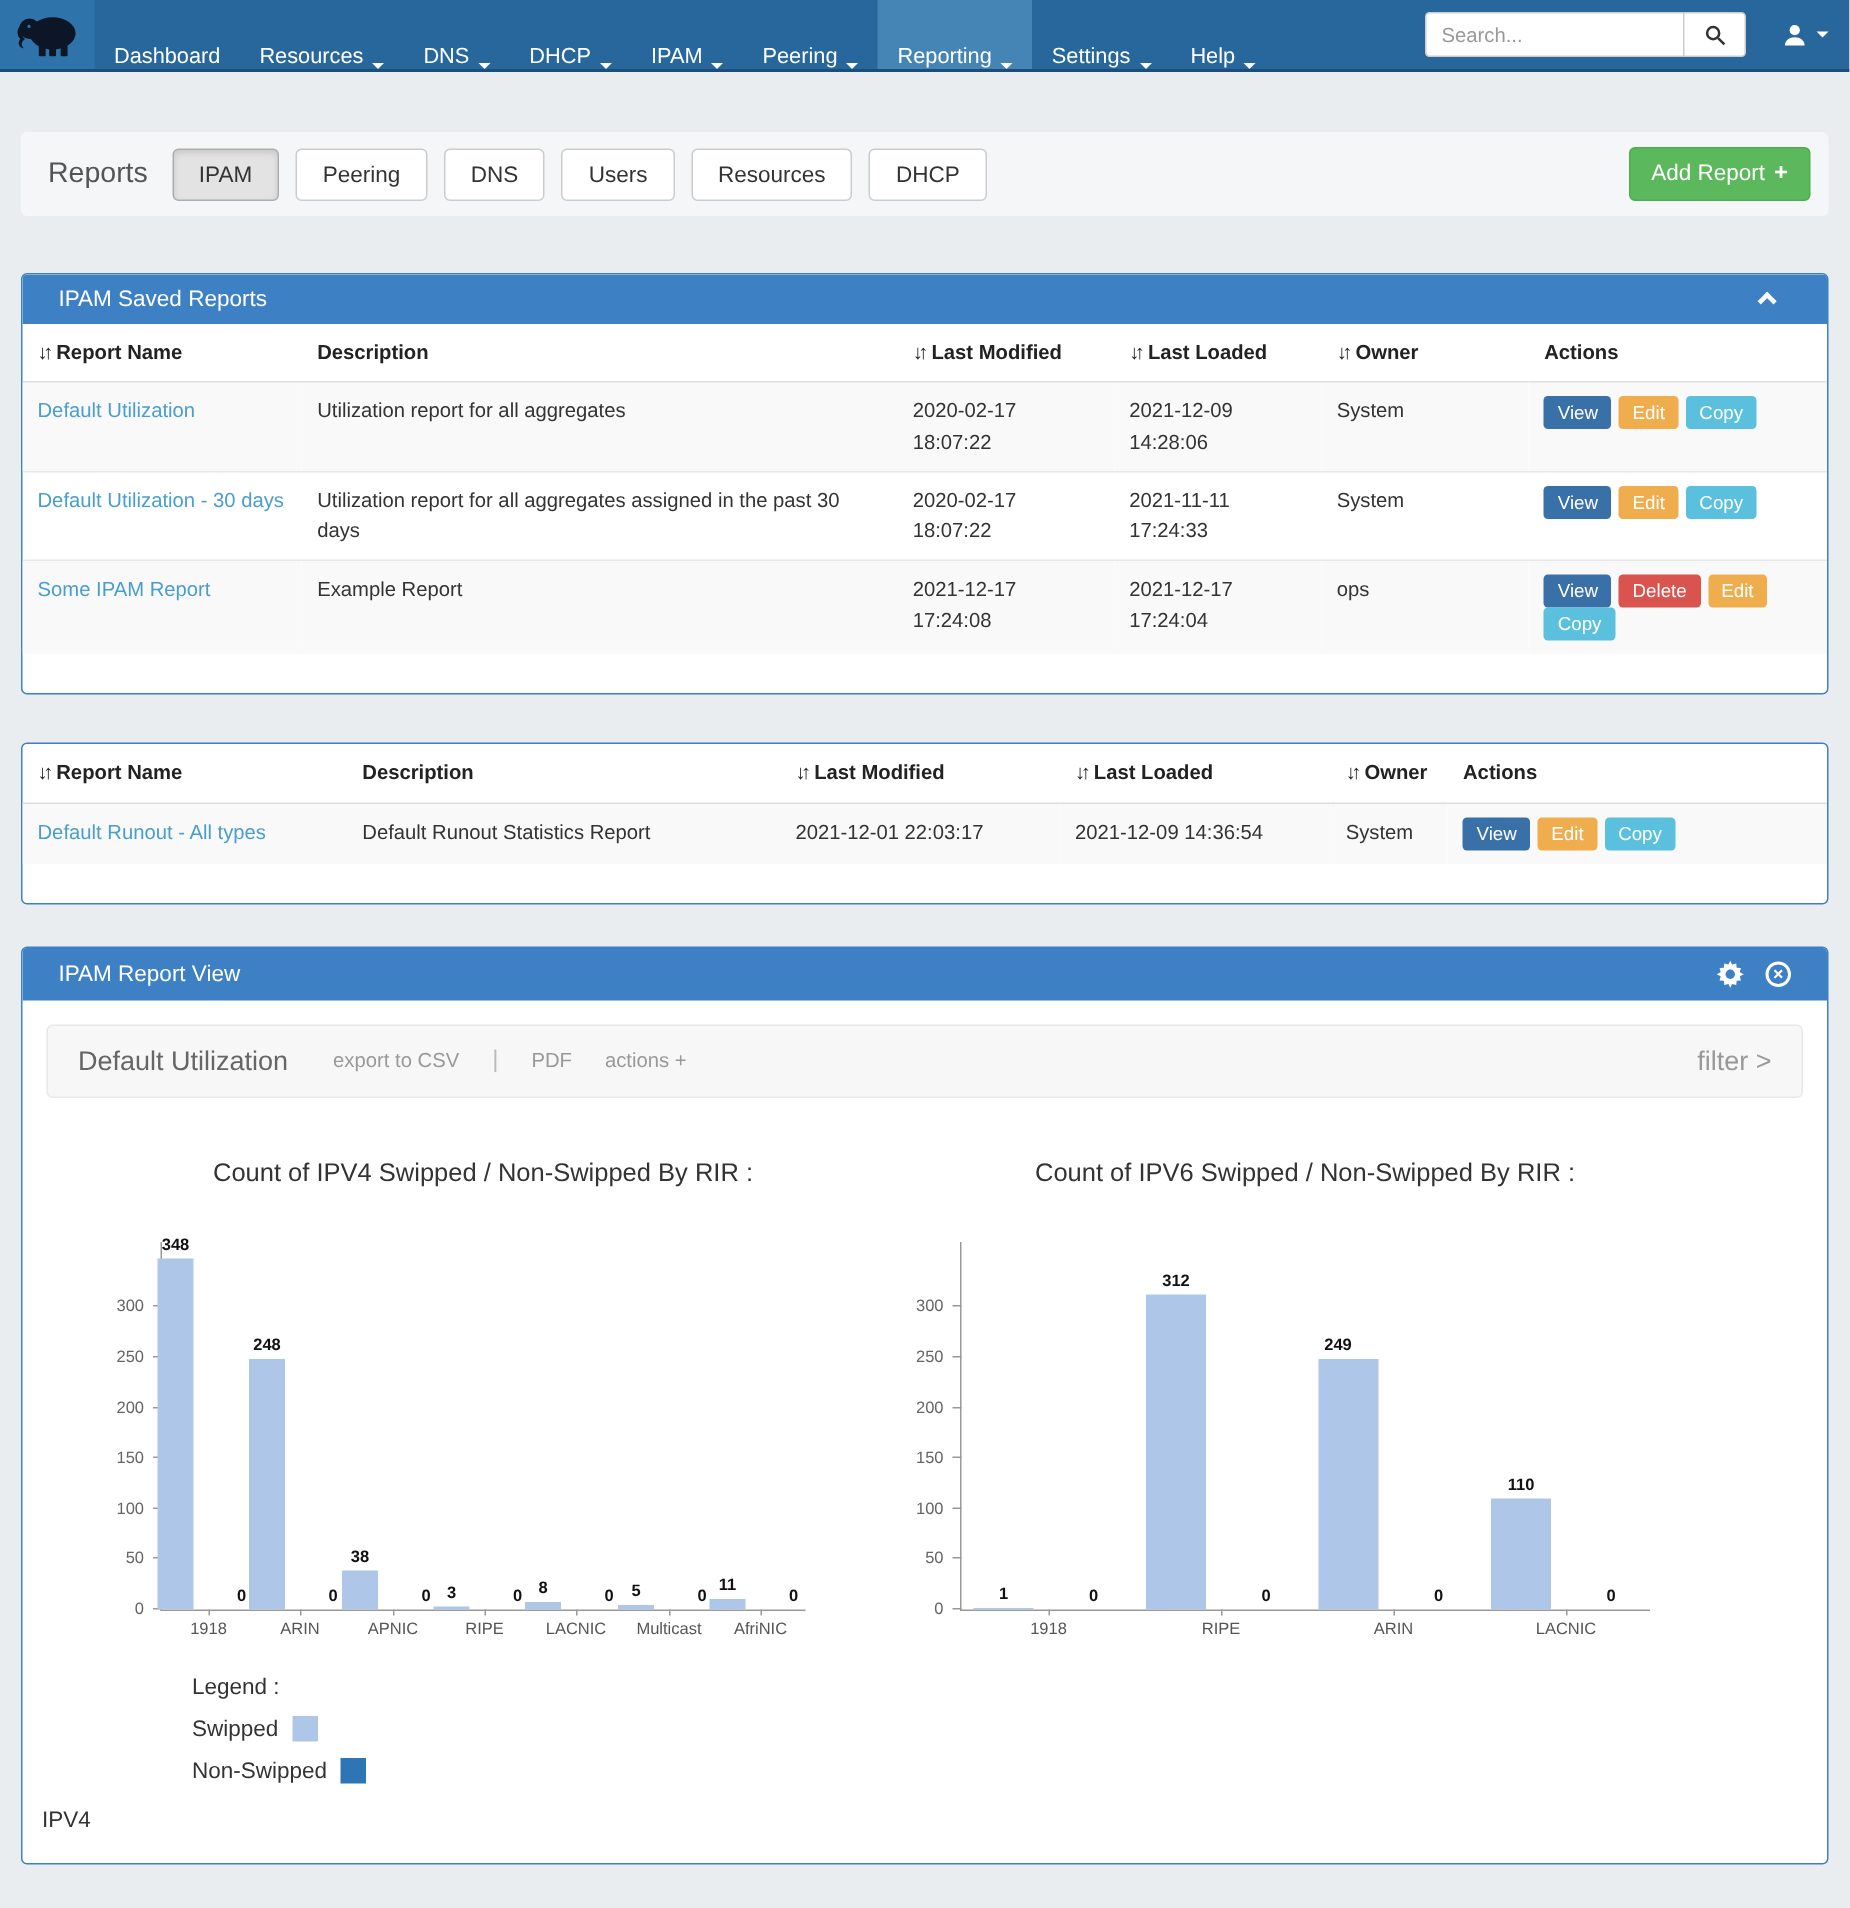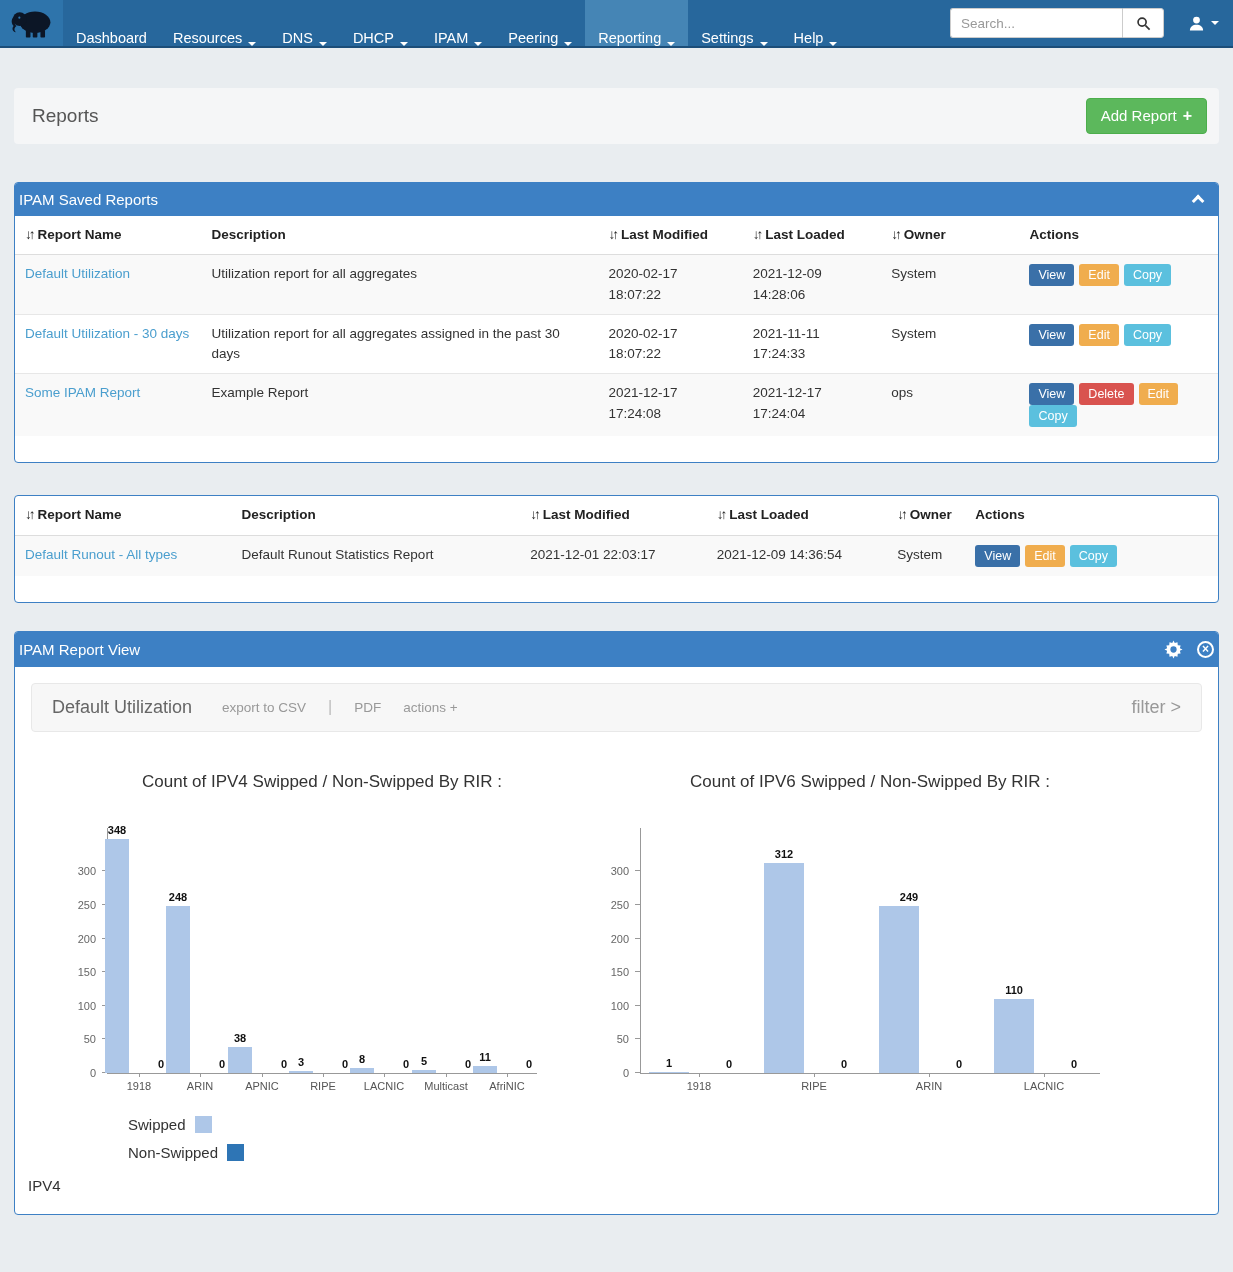--- a/index.html
+++ b/index.html
@@ -37,21 +37,21 @@
            font-size:15px; color:#333; margin-right:11px; cursor:pointer; font-family:inherit;}
   .tab-btn.active{background:#e3e3e3; border-color:#adadad; box-shadow:inset 0 2px 4px rgba(0,0,0,.12);}
   .spacer{flex:1;}
   .add-btn{background:var(--add-green); border:1px solid #4cae4c; color:#fff; border-radius:4px;
            padding:8px 14px; font-size:15px; cursor:pointer; font-family:inherit;}
   .add-btn .plus{font-weight:bold; font-size:16px; margin-left:6px;}
 
   
   .panel{margin:0 14px; background:#fff; border:1px solid var(--panel-blue); border-radius:4px; overflow:hidden;}
   .panel.m-top-38{margin-top:38px;} .panel.m-top-32{margin-top:32px;} .panel.m-top-28{margin-top:28px;}
-  .panel-heading{background:var(--panel-blue); color:#fff; font-size:15px; padding:8px 4px;
+  .panel-heading{background:var(--panel-blue); color:#fff; font-size:15px; padding:8px 24px;
                  display:flex; align-items:center;}
   .panel-heading .spacer{flex:1;}
   .chev-up{width:9px; height:9px; border-top:3px solid #fff; border-left:3px solid #fff;
            transform:rotate(45deg) translateY(2px); margin-right:10px; cursor:pointer;}
   .head-icon{margin-left:14px; cursor:pointer; display:flex; align-items:center;}
   .close-circle{width:17px; height:17px; border:2px solid #fff; border-radius:50%;
                 display:flex; align-items:center; justify-content:center;
                 color:#fff; font-weight:bold; font-size:12px; line-height:1;}
 
   
@@ -179,20 +179,21 @@
         <circle cx="8" cy="4.8" r="3.2"></circle>
         <path d="M1.8 14.5c0-3.4 2.8-5.3 6.2-5.3s6.2 1.9 6.2 5.3z"></path>
       </svg>
     </span>
     <span class="caret"></span>
   </div>
 </nav>
 
 <div class="reports-bar">
   <span class="reports-title">Reports</span>
+  <span id="report-tabs"><button class="tab-btn active">IPAM</button><button class="tab-btn">Peering</button><button class="tab-btn">DNS</button><button class="tab-btn">Users</button><button class="tab-btn">Resources</button><button class="tab-btn">DHCP</button></span>
   <span class="spacer"></span>
   <button class="add-btn">
     <span>Add Report</span><span class="plus">+</span>
   </button>
 </div>
 
 <div class="panel m-top-38">
   <div class="panel-heading">
     <span>IPAM Saved Reports</span>
     <span class="spacer"></span>
@@ -365,34 +366,35 @@
             <div class="val-label" style="left: 3px; bottom: 4px;">1</div>
             <div class="val-label" style="left: 63px; bottom: 3px;">0</div>
             <div class="xtick" style="left: 58px;"></div>
             <div class="x-label" style="left: 13px;">1918</div>
             <div class="bar" style="left: 123px; width: 40px; height: 210px;"></div>
             <div class="val-label" style="left: 118px; bottom: 213px;">312</div>
             <div class="val-label" style="left: 178px; bottom: 3px;">0</div>
             <div class="xtick" style="left: 173px;"></div>
             <div class="x-label" style="left: 128px;">RIPE</div>
             <div class="bar" style="left: 238px; width: 40px; height: 167px;"></div>
-            <div class="val-label" style="left: 243px; bottom: 170px;">249</div>
+            <div class="val-label" style="left: 226px; bottom: 170px;">249</div>
             <div class="val-label" style="left: 293px; bottom: 3px;">0</div>
             <div class="xtick" style="left: 288px;"></div>
             <div class="x-label" style="left: 243px;">ARIN</div>
             <div class="bar" style="left: 353px; width: 40px; height: 74px;"></div>
             <div class="val-label" style="left: 348px; bottom: 77px;">110</div>
             <div class="val-label" style="left: 408px; bottom: 3px;">0</div>
             <div class="xtick" style="left: 403px;"></div>
             <div class="x-label" style="left: 358px;">LACNIC</div>
           </div>
         </div>
       </div>
 
     <div class="legend">
+      <div class="legend-row">Legend :</div>
       <div id="legend-items">
           <div class="legend-row">
             <span>Swipped</span>
             <span class="legend-swatch" style="background: rgb(174, 199, 232);"></span>
           </div>
           <div class="legend-row">
             <span>Non-Swipped</span>
             <span class="legend-swatch" style="background: rgb(46, 117, 181);"></span>
           </div>
         </div>

